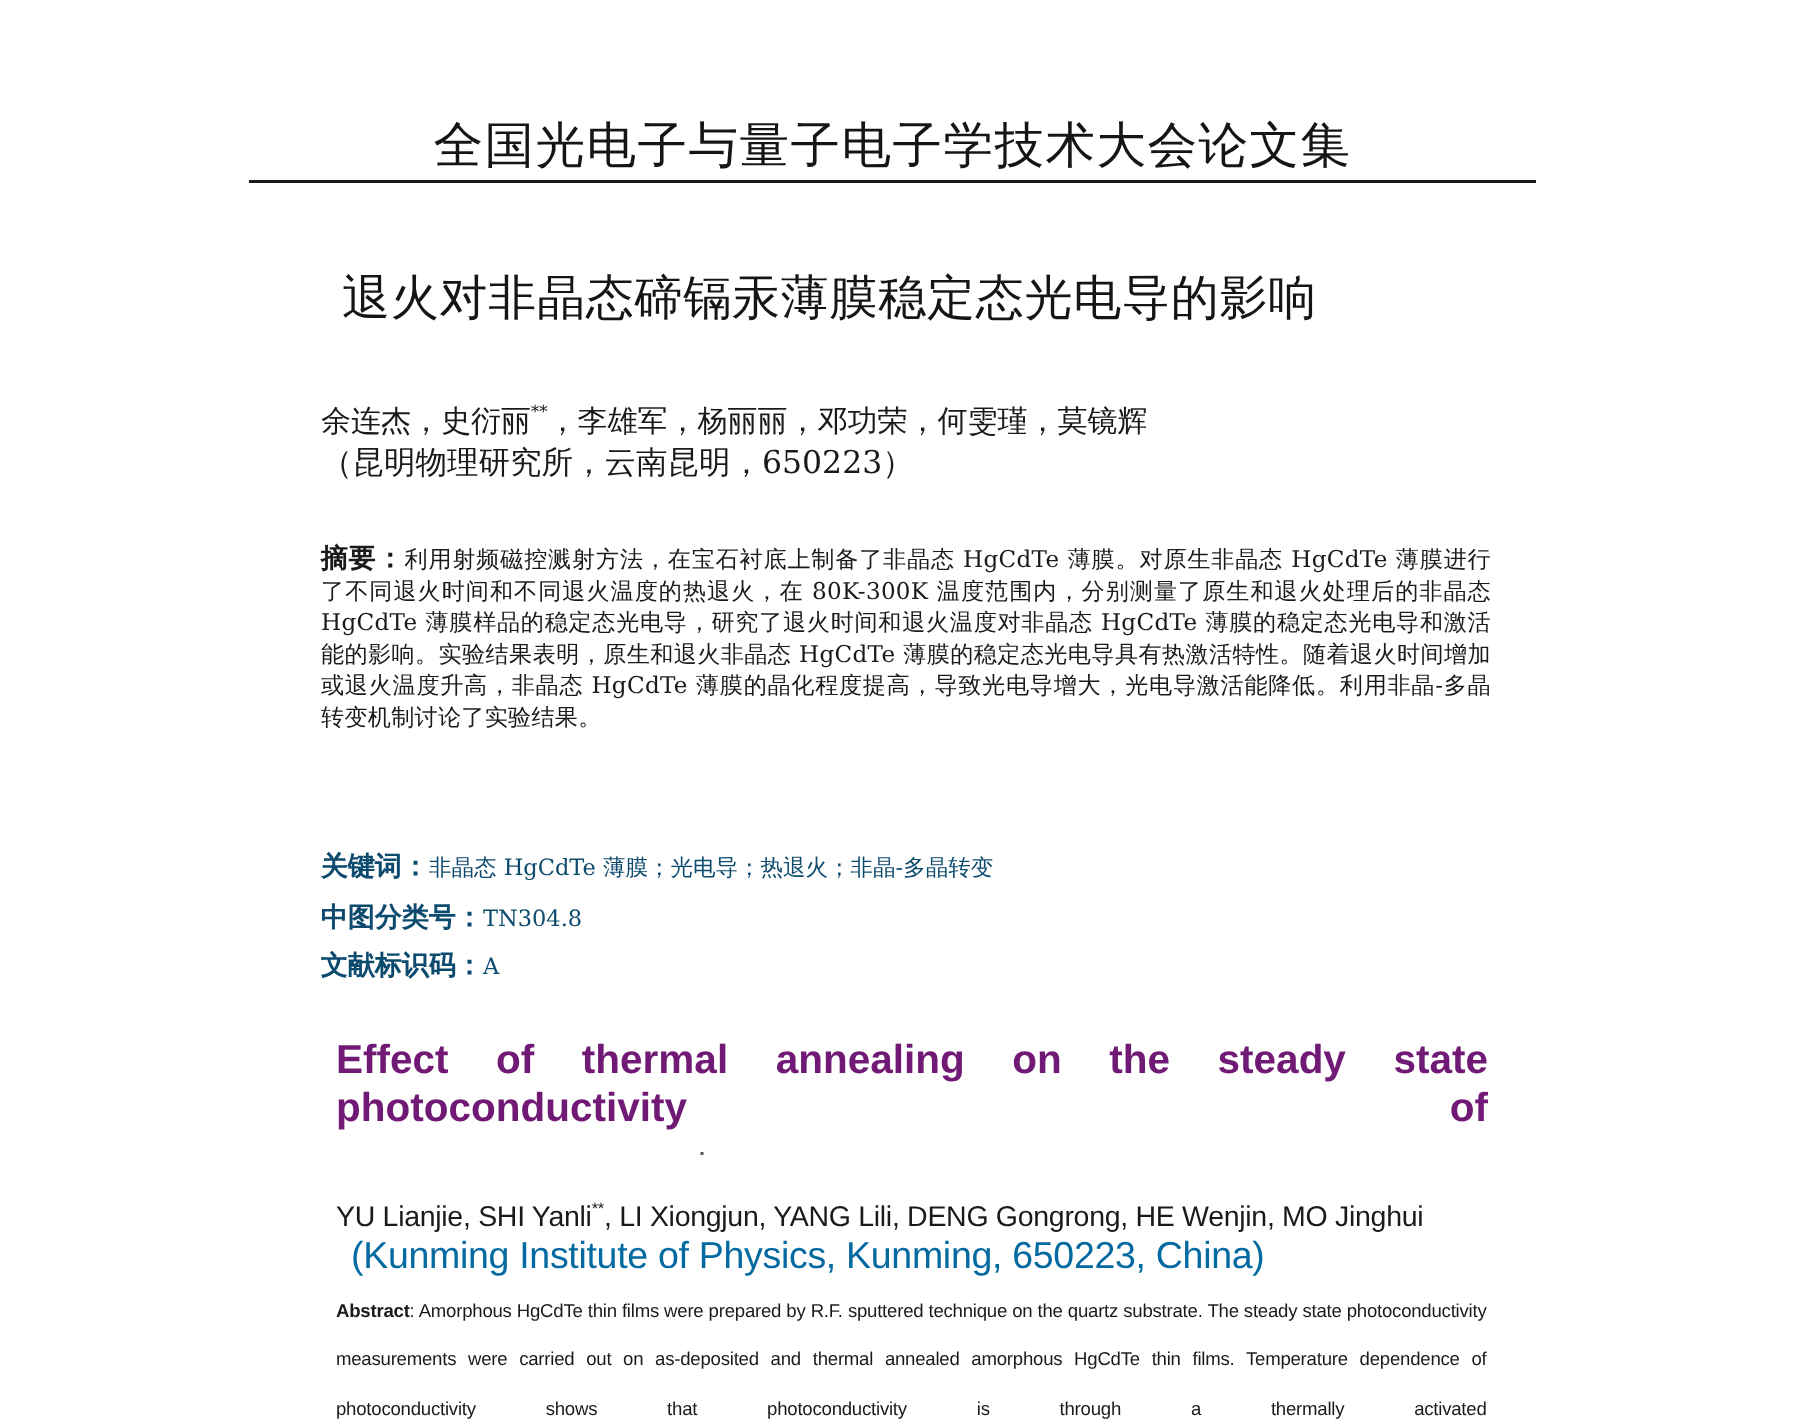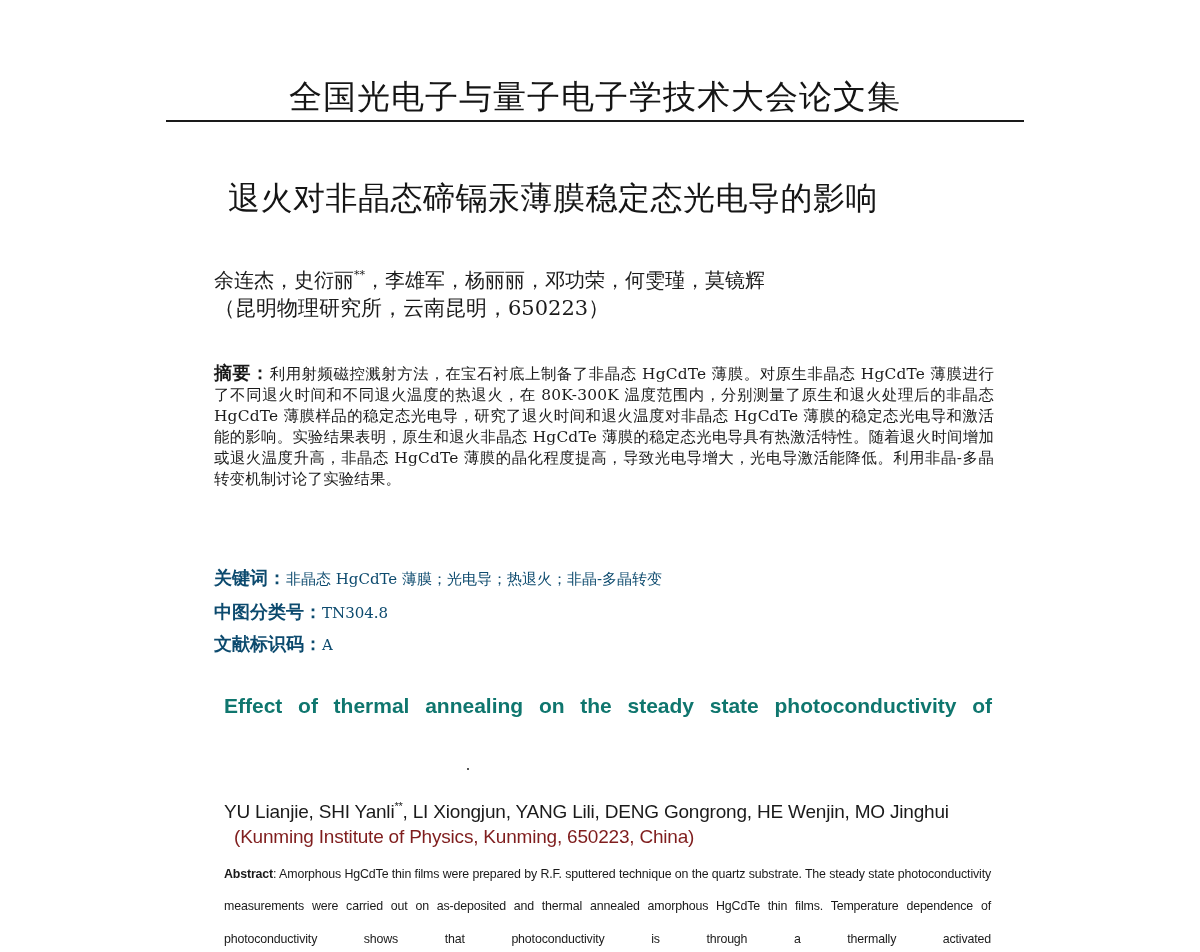--- a/index.html
+++ b/index.html
@@ -99,24 +99,24 @@
     }
     .meta-keywords { top: 562px; }
     .meta-clc { top: 596px; }
     .meta-doccode { top: 628px; }
 
     .en-title {
       position: absolute;
       left: 224px;
       top: 690px;
       width: 768px;
-      font-size: 21px;
+      font-size: 27px;
       font-weight: bold;
       line-height: 32px;
-      color: #0f766e;
+      color: #701a75;
       font-family: "Liberation Sans", sans-serif;
       text-align: justify;
       text-align-last: left;
     }
     .en-title .line1 {
       display: block;
       text-align: justify;
       text-align-last: justify;
     }
     .en-authors {
@@ -130,22 +130,22 @@
       letter-spacing: -0.2px;
     }
     .en-authors sup {
       font-size: 11px;
       vertical-align: 8px;
     }
     .en-affiliation {
       position: absolute;
       left: 234px;
       top: 823px;
-      font-size: 19px;
-      color: #7f1d1d;
+      font-size: 25px;
+      color: #0369a1;
       font-family: "Liberation Sans", sans-serif;
       line-height: 28px;
       letter-spacing: -0.2px;
     }
     .en-abstract {
       position: absolute;
       left: 224px;
       top: 858px;
       width: 767px;
       font-size: 12.4px;

